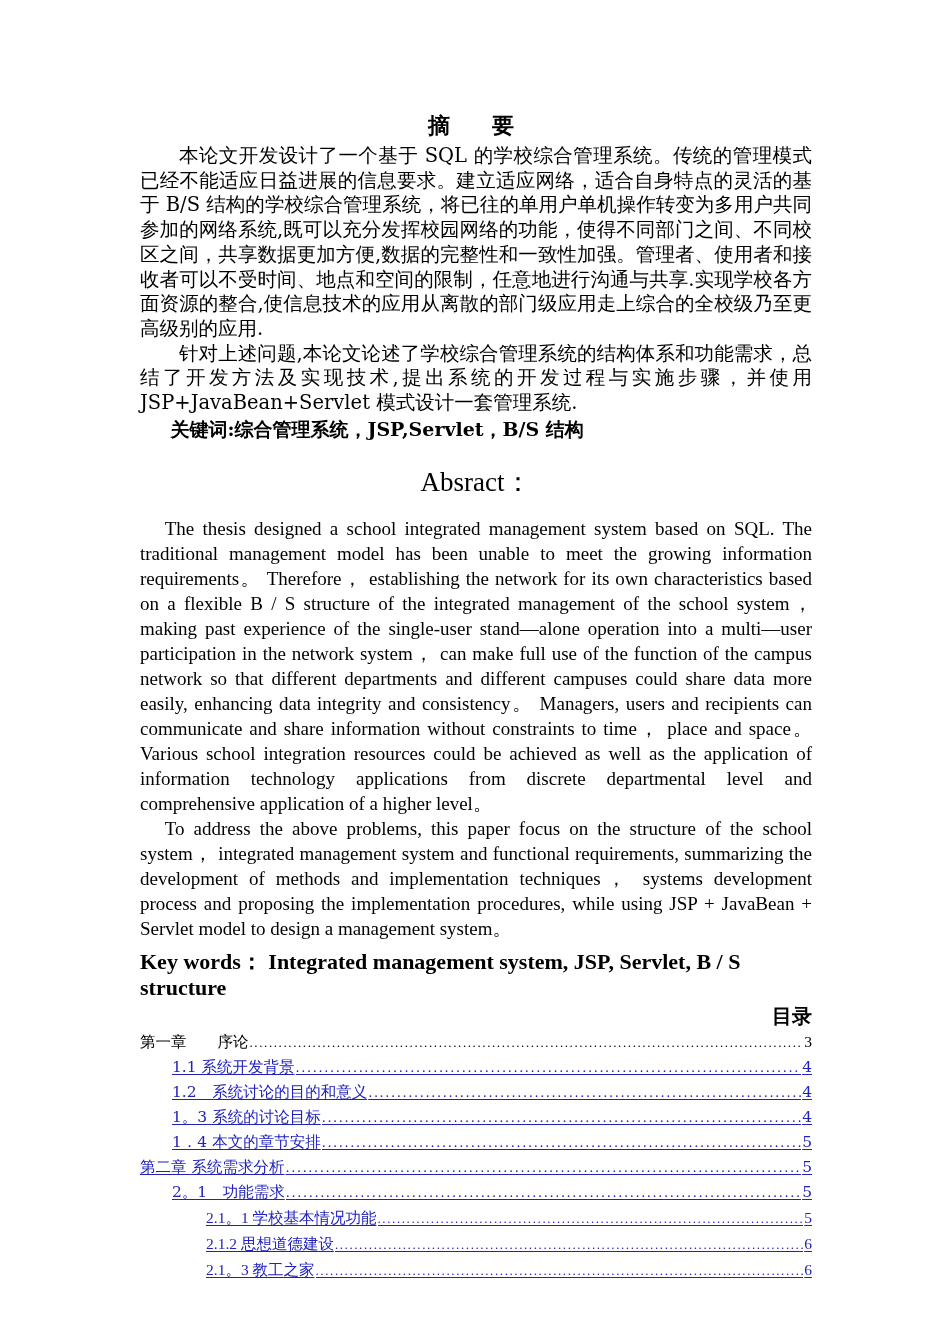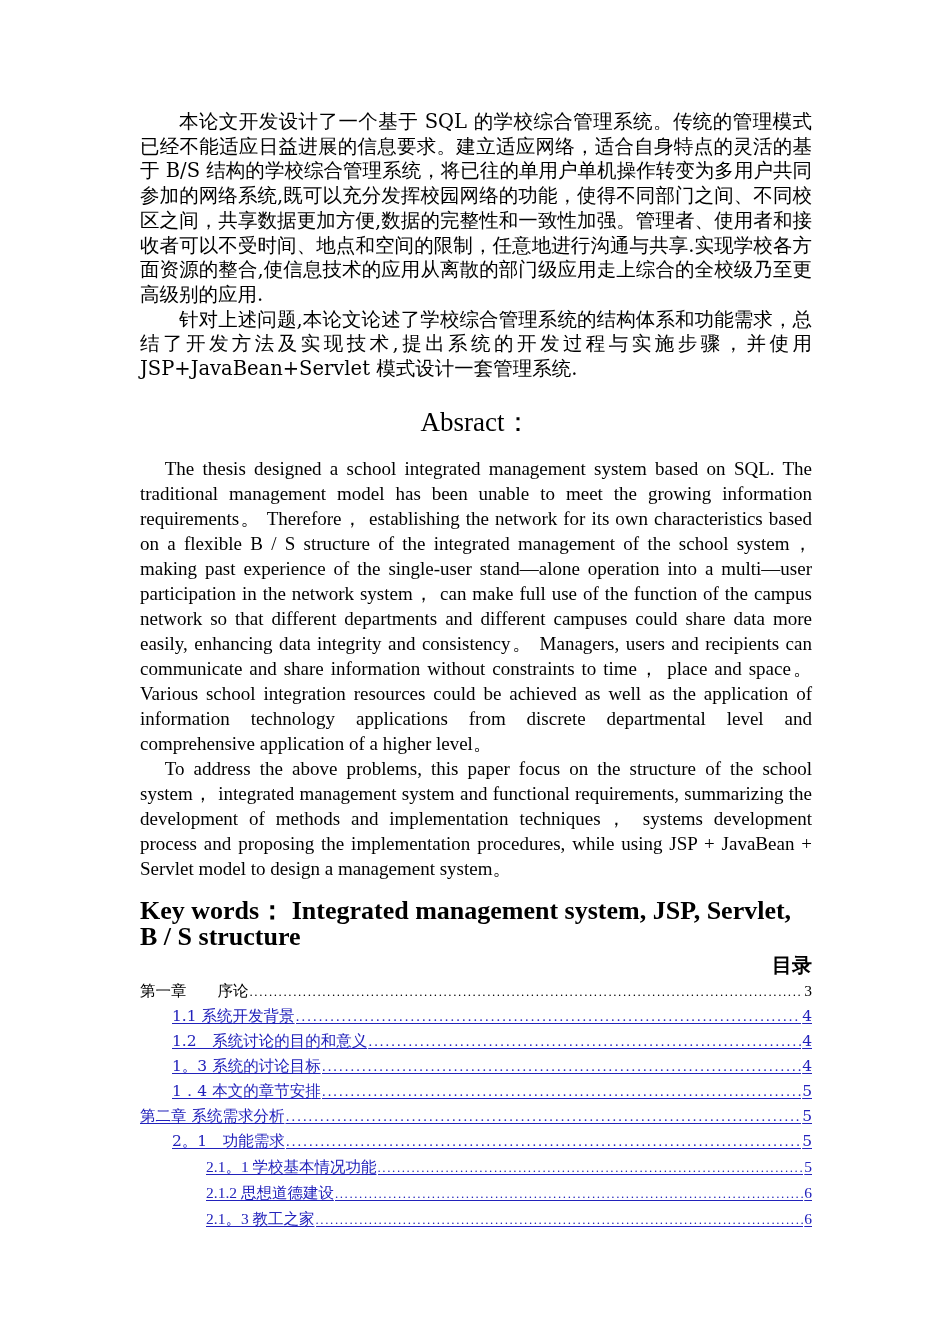--- a/index.html
+++ b/index.html
@@ -71,24 +71,24 @@
     text-indent: 1.3em;
   }
   .keywords-zh {
     font-size: 19px;
     font-weight: bold;
     line-height: 26px;
     text-indent: 1.6em;
     font-family: "DejaVu Serif", "Liberation Serif", serif;
   }
   .keywords-en {
-    font-size: 26px;
+    font-size: 22px;
     font-weight: bold;
     line-height: 26px;
-    margin-top: 17px;
+    margin-top: 8px;
   }
 
   
   .toc {
     margin-top: 2px;
     font-size: 15.5px;
   }
   .toc-row {
     display: flex;
     align-items: baseline;
@@ -126,25 +126,27 @@
     text-decoration-color: #2222bb;
     text-underline-offset: 2px;
   }
 </style>
 </head>
 <body>
 
 <div class="page">
   <div class="content">
 
+    <h1 class="heading-zh">摘　要</h1>
 
     <p class="para-zh">本论文开发设计了一个基于 SQL 的学校综合管理系统。传统的管理模式已经不能适应日益进展的信息要求。建立适应网络，适合自身特点的灵活的基于 B/S 结构的学校综合管理系统，将已往的单用户单机操作转变为多用户共同参加的网络系统,既可以充分发挥校园网络的功能，使得不同部门之间、不同校区之间，共享数据更加方便,数据的完整性和一致性加强。管理者、使用者和接收者可以不受时间、地点和空间的限制，任意地进行沟通与共享.实现学校各方面资源的整合,使信息技术的应用从离散的部门级应用走上综合的全校级乃至更高级别的应用.</p>
 
     <p class="para-zh">针对上述问题,本论文论述了学校综合管理系统的结构体系和功能需求，总结了开发方法及实现技术,提出系统的开发过程与实施步骤，并使用 JSP+JavaBean+Servlet 模式设计一套管理系统.</p>
 
+    <p class="keywords-zh">关键词:综合管理系统，JSP,Servlet，B/S 结构</p>
 
     <h2 class="heading-en">Absract：</h2>
 
     <p class="para-en">The thesis designed a school integrated management system based on SQL. The traditional management model has been unable to meet the growing information requirements。 Therefore，  establishing the network for its own characteristics based on a flexible B / S structure of the integrated management of the school system，making past experience of the single-user stand—alone operation into a multi—user participation in the network system，  can make full use of the function of the campus network so that different departments and different campuses could share data more easily, enhancing data integrity and consistency。 Managers, users and recipients can communicate and share information without constraints to time，  place and space。Various school integration resources could be achieved as well as the application of information technology applications from discrete departmental level and comprehensive application of a higher level。</p>
 
     <p class="para-en">To address the above problems, this paper focus on the structure of the school system，  integrated management system and functional requirements, summarizing the development of methods and implementation techniques，  systems development process and proposing  the implementation procedures, while using JSP + JavaBean + Servlet model to design a management system。</p>
 
     <p class="keywords-en">Key words：  Integrated management system,  JSP,  Servlet,  B / S structure</p>
 
     <h3 class="heading-toc">目录</h3>

